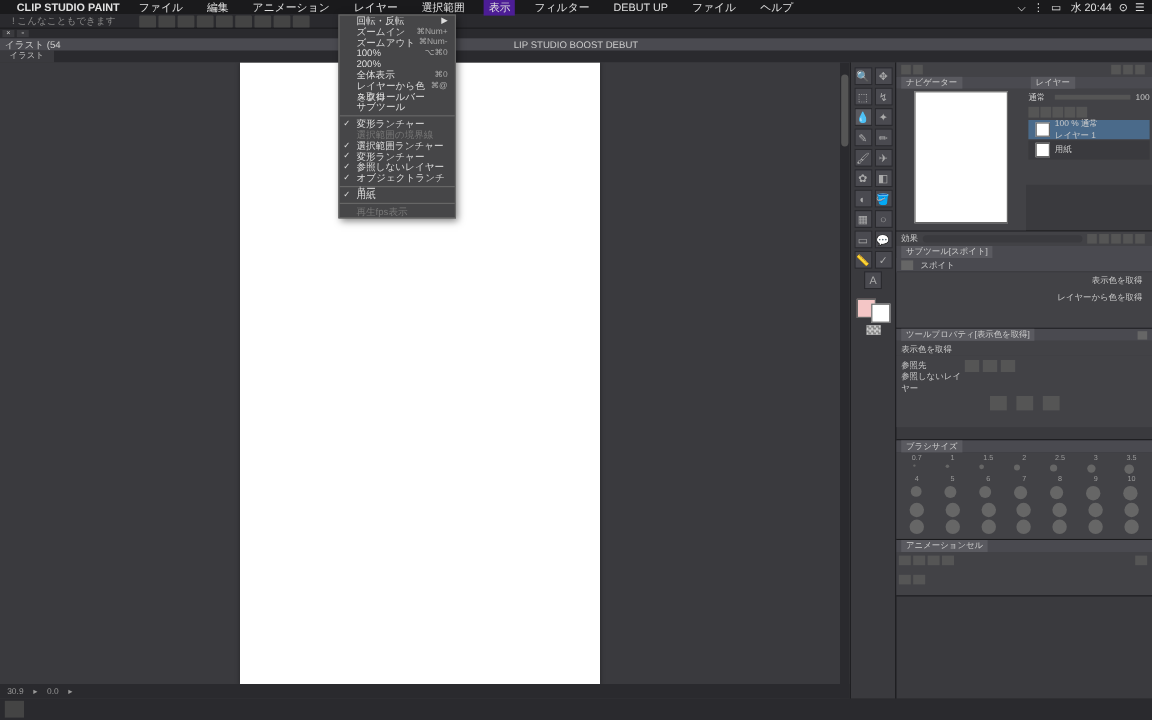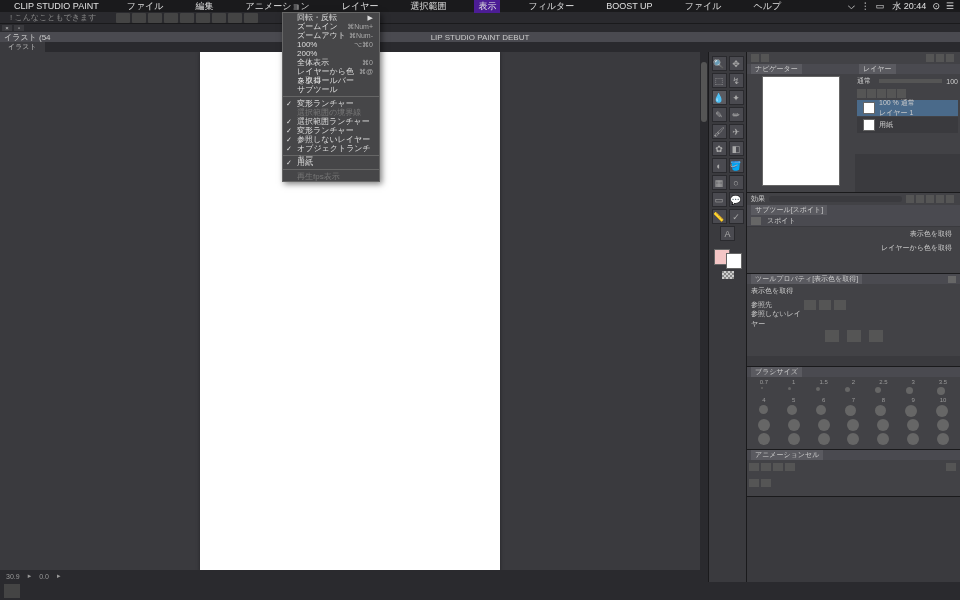--- a/index.html
+++ b/index.html
@@ -1,22 +1,22 @@
 <!DOCTYPE html>
 <html><head>
 <meta charset="utf-8">
 <style>
 * { margin: 0; padding: 0; box-sizing: border-box; font-family: "Hiragino Kaku Gothic Pro", sans-serif; }
 body { width: 960px; height: 600px; background: #3a3a3e; color: #ccc; font-size: 9px; overflow: hidden; position: relative; }
 
 
 .menubar { height: 12px; background: #1a1a1c; display: flex; align-items: center; padding: 0 6px; font-size: 9px; color: #e0e0e0; }
 .menubar .apple { margin-right: 8px; font-size: 10px; }
-.menubar .app-name { font-weight: normal; margin-right: 12px; }
-.menubar .menu-item { margin-right: 12px; cursor: default; padding: 0 4px; margin-left: 12px; }
+.menubar .app-name { font-weight: bold; margin-right: 12px; }
+.menubar .menu-item { margin-right: 12px; cursor: default; padding: 0 4px; }
 .menubar .menu-item.active { background: #4c1d95; }
 .menubar .spacer { flex: 1; }
 .menubar .status { margin-left: 8px; font-size: 9px; }
 .menubar .status-icon { margin-left: 6px; }
 
 
 .toolbar { height: 12px; background: #2a2a2e; display: flex; align-items: center; padding: 0 6px; border-bottom: 1px solid #1a1a1c; font-size: 8px; }
 .toolbar .tool-btn { width: 14px; height: 10px; margin-right: 2px; background: #444; border-radius: 1px; }
 .toolbar .info-text { color: #888; margin-left: 4px; }
 
@@ -132,21 +132,21 @@
 <div class="menubar">
   <span class="apple"></span>
   <span class="app-name">CLIP STUDIO PAINT</span>
   <span class="menu-item">ファイル</span>
   <span class="menu-item">編集</span>
   <span class="menu-item">アニメーション</span>
   <span class="menu-item">レイヤー</span>
   <span class="menu-item">選択範囲</span>
   <span class="menu-item active">表示</span>
   <span class="menu-item">フィルター</span>
-  <span class="menu-item">BOOST UP</span>
+  <span class="menu-item">DEBUT UP</span>
   <span class="menu-item">ファイル</span>
   <span class="menu-item">ヘルプ</span>
   <span class="spacer"></span>
   <span class="status-icon">⌵</span>
   <span class="status-icon">⋮</span>
   <span class="status-icon">▭</span>
   <span class="status">水 20:44</span>
   <span class="status-icon">⊙</span>
   <span class="status-icon">☰</span>
 </div>
@@ -165,21 +165,21 @@
   <div class="tool-btn"></div>
 </div>
 
 <div class="tab-area">
   <div class="tab-x">×</div>
   <div class="tab-x">▫</div>
 </div>
 
 <div class="doc-title">
   <span class="left">イラスト (54</span>
-  <span>LIP STUDIO PAINT DEBUT</span>
+  <span>LIP STUDIO BOOST DEBUT</span>
 </div>
 
 <div class="doc-tab-row">
   <div class="doc-tab">イラスト</div>
 </div>
 
 <div class="main">
   <div class="canvas-area">
     <div class="canvas"></div>
     <div class="vscroll">

